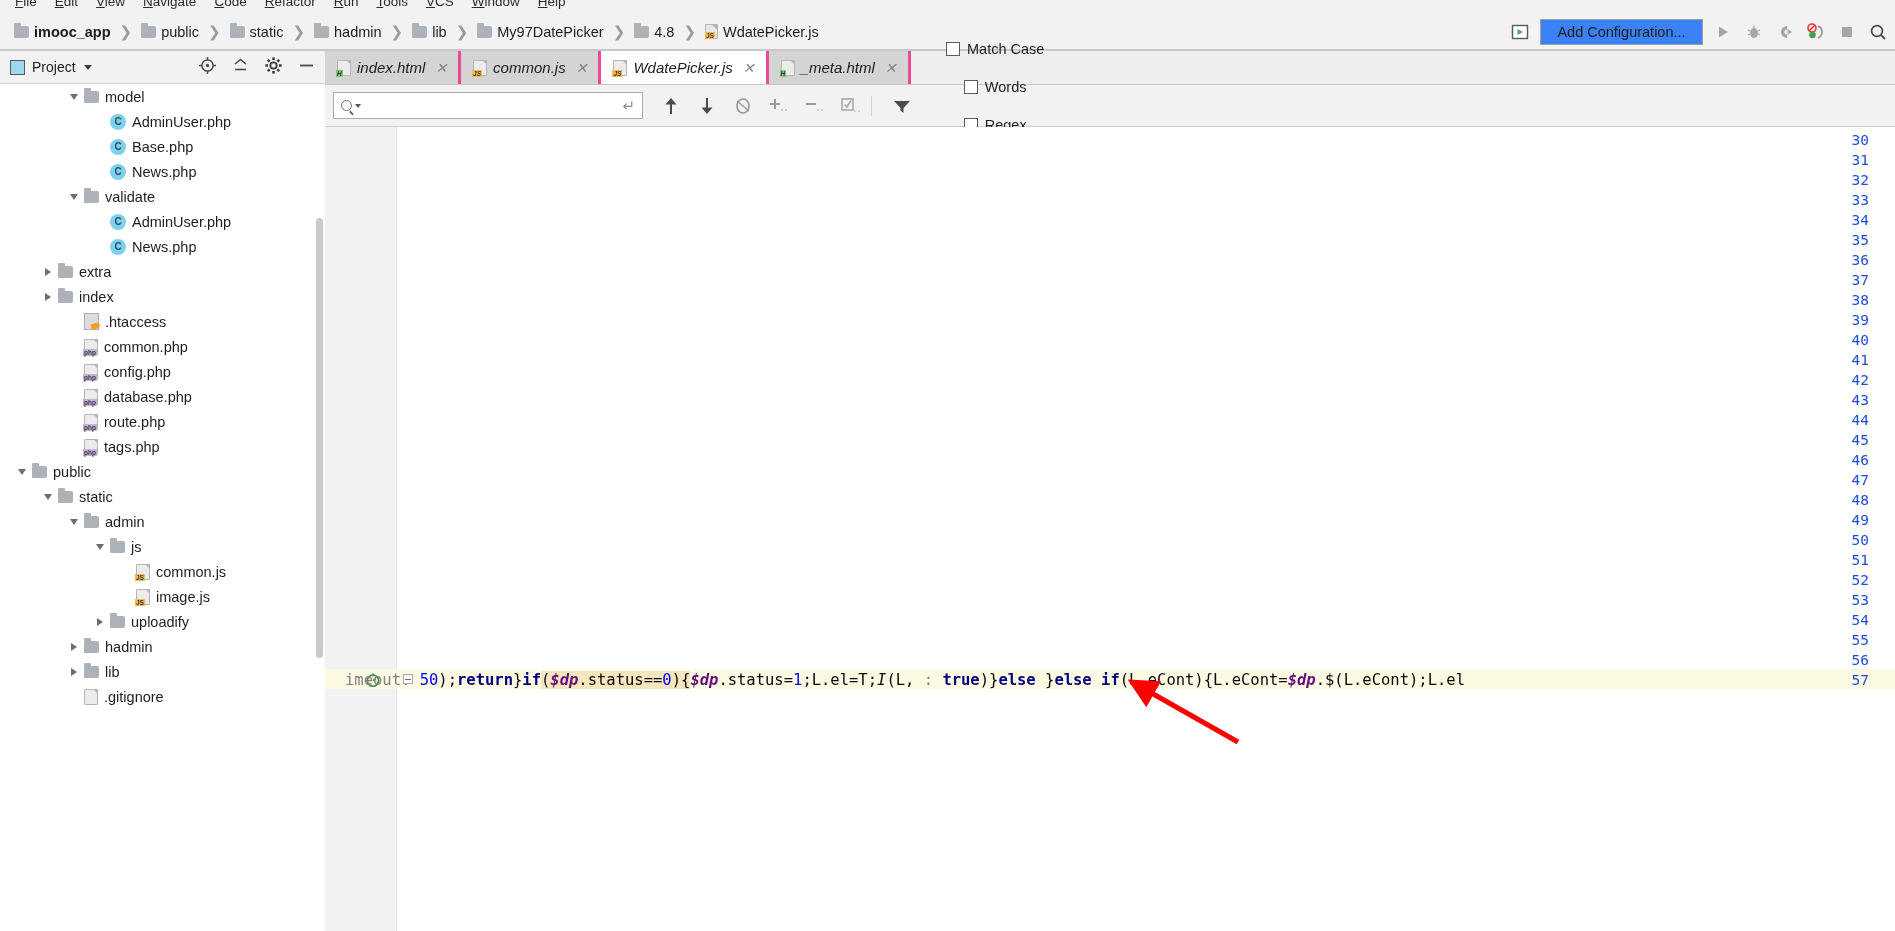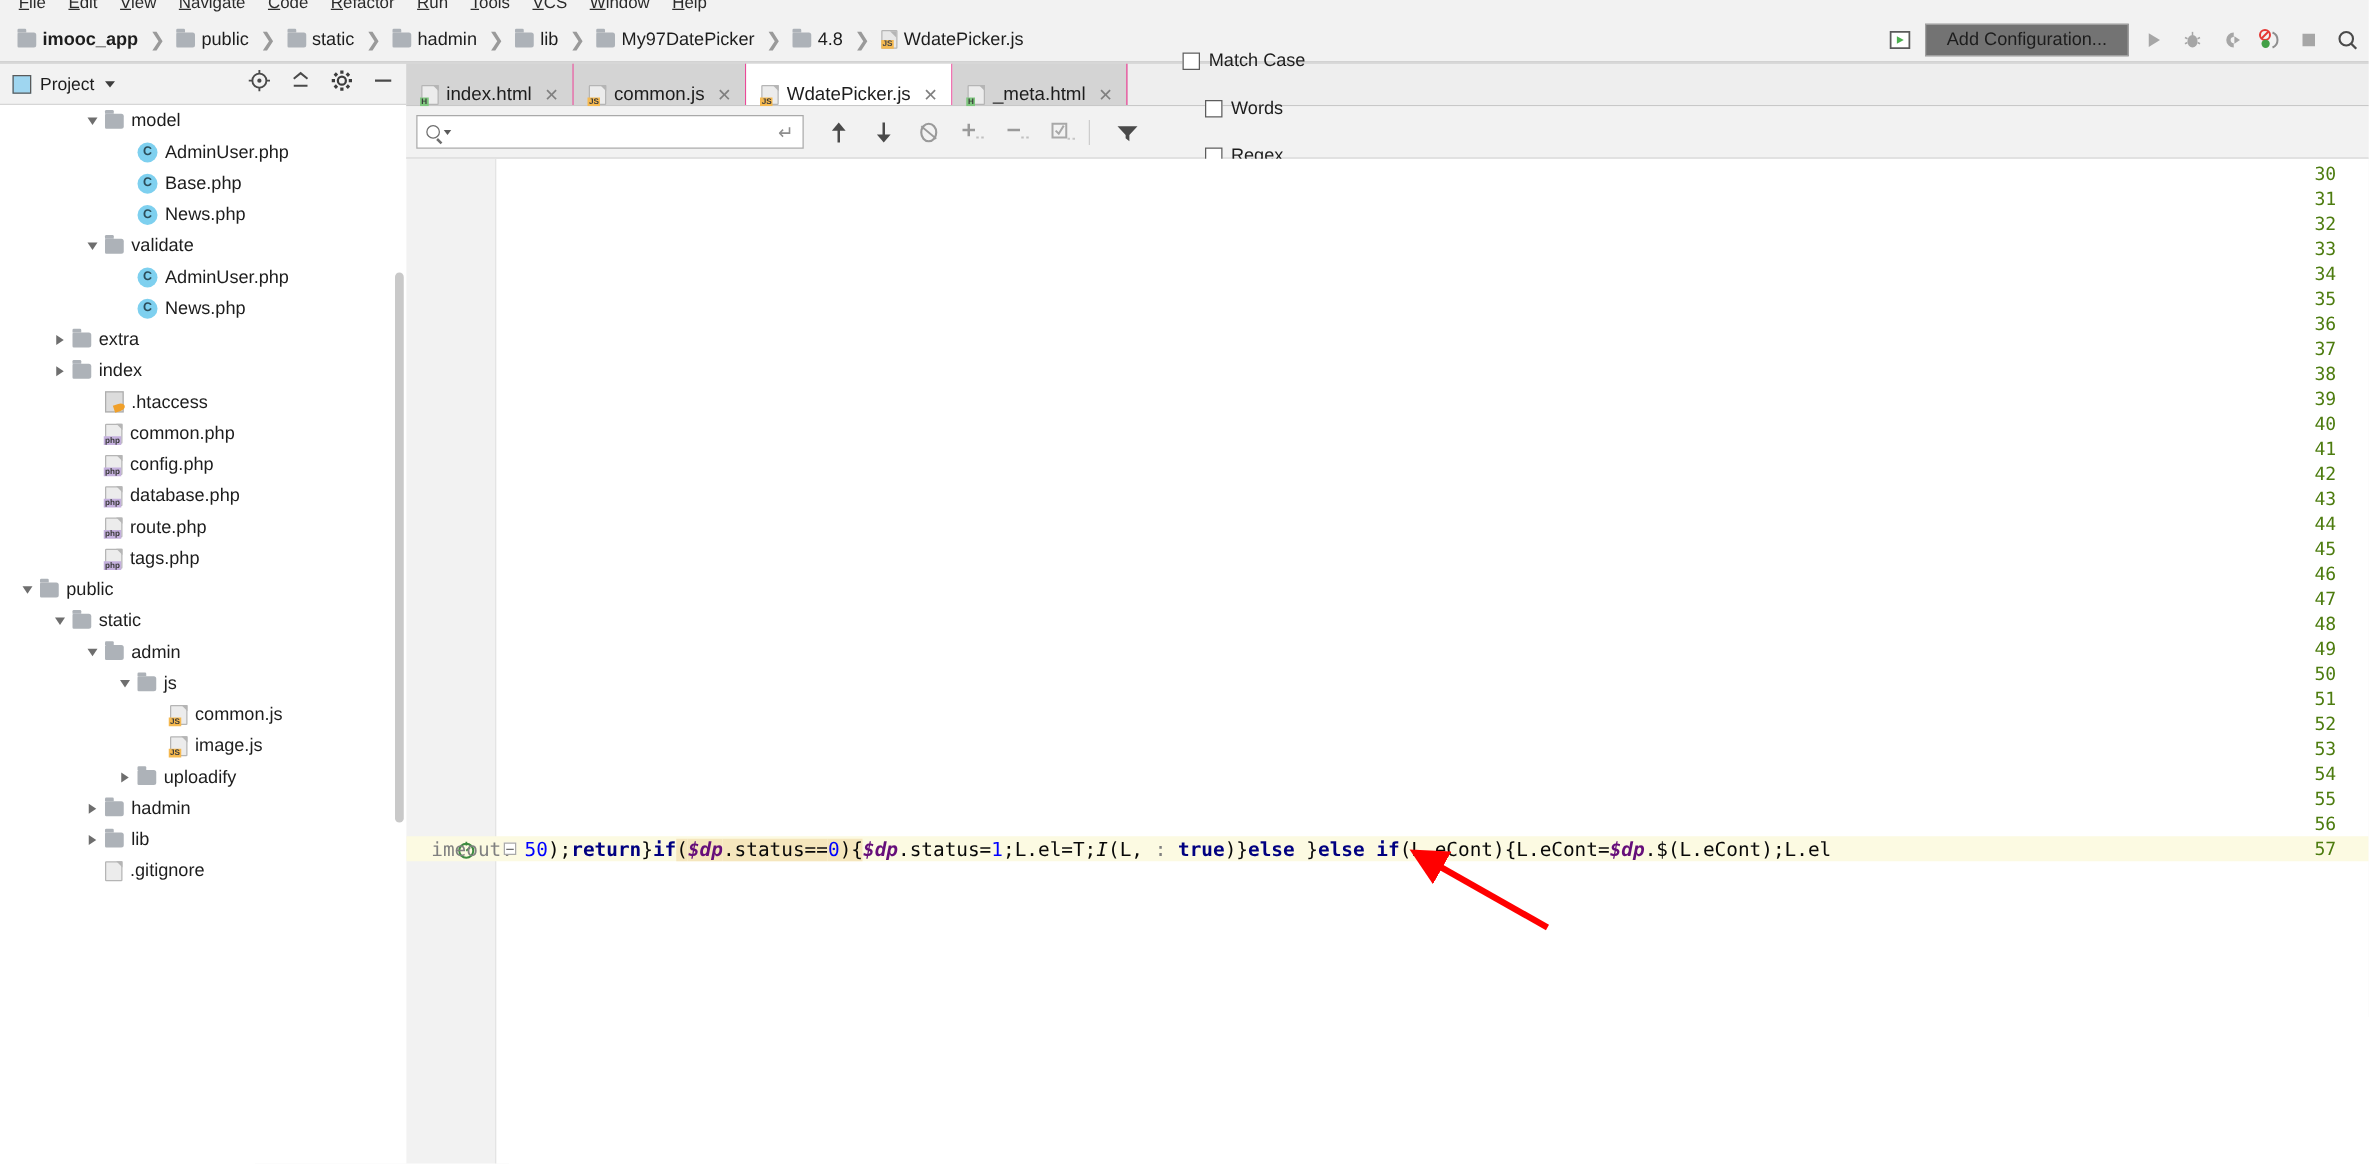--- a/index.html
+++ b/index.html
@@ -56,21 +56,21 @@
   }
   .ico-file.js .lang { background: #f5b950; }
   .ico-file::after {
     content: ""; position: absolute; top: 0; right: 0; border-top: 5px solid #b5b5b5;
     border-left: 5px solid transparent;
   }
 
   
   .nav-right { margin-left: auto; display: flex; align-items: center; padding-right: 6px; gap: 9px; }
   .btn-run-config {
-    height: 26px; min-width: 163px; border: 1px solid #a0a0a0; background: #737373;
+    height: 26px; min-width: 163px; border: 1px solid #a0a0a0; background: #3b82f6;
     font-size: 14.5px; color: #1d1d1d; display: flex; align-items: center;
     justify-content: center; padding: 0 14px; white-space: nowrap;
   }
   .tb-ico { width: 22px; height: 22px; display: flex; align-items: center; justify-content: center; }
   .vsep { width: 1px; height: 20px; background: #cdcdcd; }
 
   
   .proj-head {
     position: absolute; top: 51px; left: 0; width: 325px; height: 33px;
     background: #f2f2f2; display: flex; align-items: center; padding-left: 10px;
@@ -105,23 +105,23 @@
   .ico-htaccess .fe { position: absolute; bottom: 1px; right: -1px; width: 9px; height: 6px;
                       background: #f0a02a; border-radius: 0 60% 60% 0; transform: rotate(-18deg); }
   .sb-scroll { position: absolute; left: 316px; top: 134px; width: 7px; height: 440px; background: #c9c9c9; border-radius: 4px; }
 
   
   .tabbar {
     position: absolute; top: 51px; left: 325px; width: 1570px; height: 34px;
     background: #eeeeee; display: flex; align-items: flex-end; border-bottom: 1px solid #c8c8c8;
   }
   .tab {
-    height: 33px; display: flex; align-items: flex-end; gap: 6px; padding: 0 11px 0 12px;
+    height: 33px; display: flex; align-items: center; gap: 6px; padding: 0 11px 0 12px;
     font-size: 15px; color: #1d1d1d; background: #d4d4d4;
-    border-right: 1px solid #ec4899; white-space: nowrap;
+    border-right: 3px solid #ec4899; white-space: nowrap; font-style: italic;
   }
   .tab.active { background: #ffffff; }
   .tab-x { color: #808080; font-size: 14px; margin-left: 4px; }
 
   
   .findbar {
     position: absolute; top: 85px; left: 325px; width: 1570px; height: 42px;
     background: #f2f2f2; display: flex; align-items: center; padding-left: 8px;
     border-bottom: 1px solid #d0d0d0;
   }
@@ -146,21 +146,21 @@
   .editor {
     position: absolute; top: 127px; left: 325px; width: 1570px; height: 804px;
     background: #ffffff; overflow: hidden;
   }
   .gutter-col {
     position: absolute; top: 0; left: 0; width: 72px; height: 804px; background: #f2f2f2;
     border-right: 1px solid #e4e4e4;
   }
   .ln {
     position: absolute; right: 0; width: 72px; text-align: right; padding-right: 26px;
-    font-family: "DejaVu Sans Mono", monospace; font-size: 14.5px; color: #4d7c0f; line-height: 20px;
+    font-family: "DejaVu Sans Mono", monospace; font-size: 14.5px; color: #1d4ed8; line-height: 20px;
   }
   .hl-band { position: absolute; left: 0; width: 1570px; height: 20px; background: #fcfae2; }
   .codeline {
     position: absolute; left: 0; white-space: pre;
     font-family: "DejaVu Sans Mono", monospace; font-size: 15.5px; line-height: 20px; color: #080808;
   }
   .k { color: #000080; font-weight: bold; }
   .num { color: #0000ff; }
   .var { color: #660e7a; font-weight: bold; font-style: italic; }
   .param { color: #808080; font-style: normal; }

